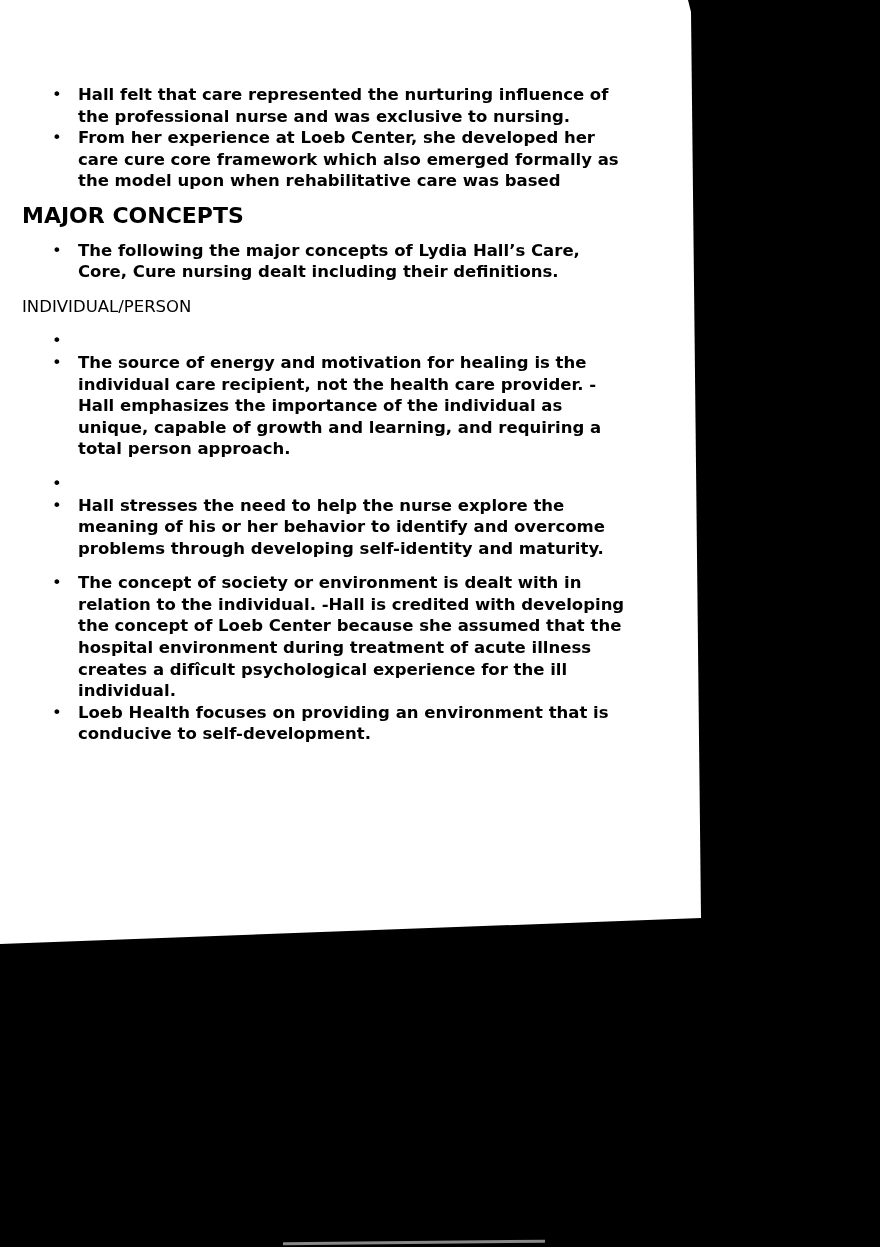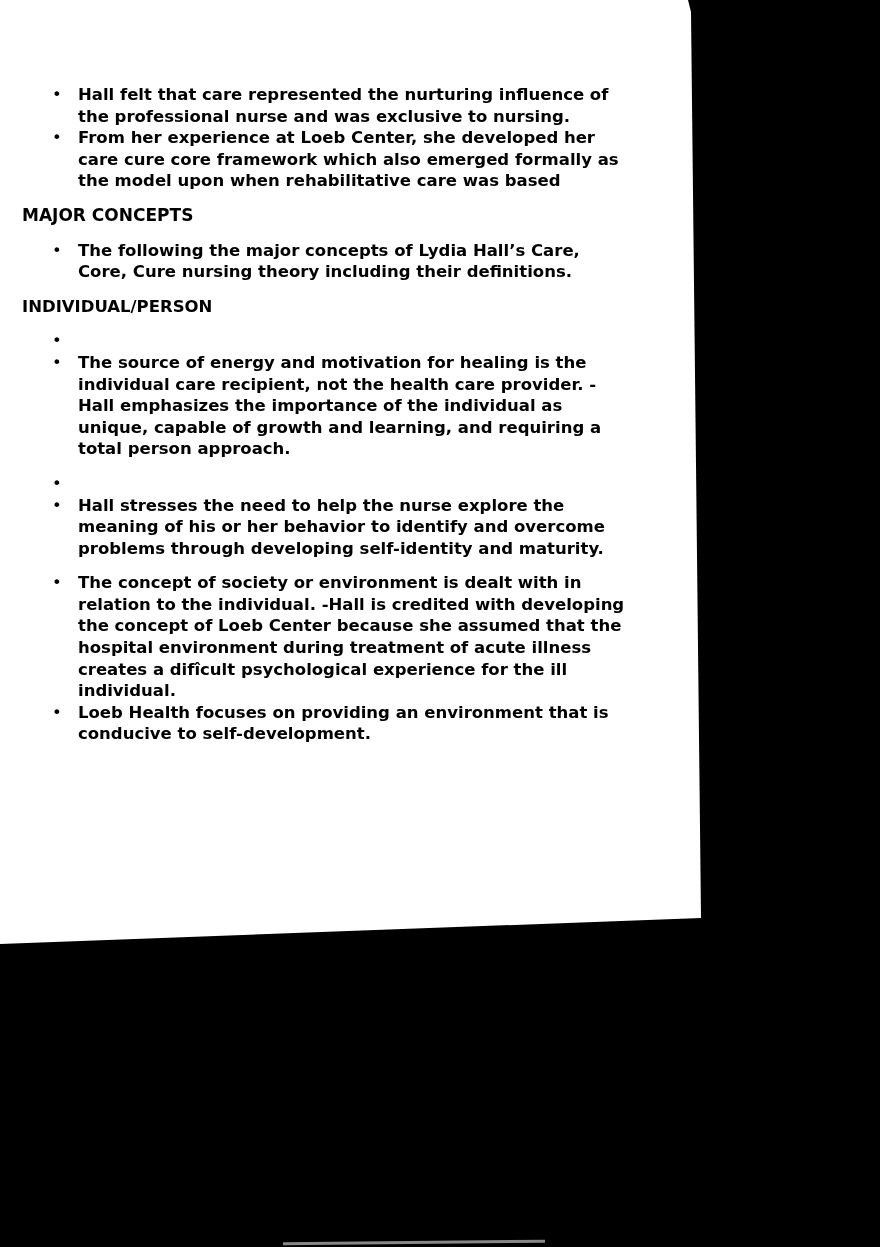--- a/index.html
+++ b/index.html
@@ -20,25 +20,25 @@
     position: absolute;
     top: 84px; left: 22px;
     width: 636px;
     color: #000;
     font-size: 16.5px;
     line-height: 21.6px;
   }
   .block { margin: 0 0 13px 0; }
   .heading {
     font-weight: bold;
-    font-size: 17px;
+    font-size: 22px;
     margin: 0 0 13px 0;
   }
   .subheading {
-    font-weight: bold;
+    font-weight: normal;
     font-size: 16.5px;
     margin: 0 0 13px 0;
   }
   .bullets { margin: 0 0 13px 0; padding: 0; }
   .li { display: flex; align-items: flex-start; }
   .dot {
     flex: 0 0 26px;
     margin-left: 30px;
     text-align: left;
   }
@@ -66,21 +66,21 @@
         <span class="dot">•</span>
         <span class="txt">From her experience at Loeb Center, she developed her care cure core framework which also emerged formally as the model upon when rehabilitative care was based</span>
       </div>
     </div>
 
     <div class="heading block">MAJOR CONCEPTS</div>
 
     <div class="bullets block">
       <div class="li">
         <span class="dot">•</span>
-        <span class="txt">The following the major concepts of Lydia Hall’s Care, Core, Cure nursing theory including their definitions.</span>
+        <span class="txt">The following the major concepts of Lydia Hall’s Care, Core, Cure nursing dealt including their definitions.</span>
       </div>
     </div>
 
     <div class="subheading block">INDIVIDUAL/PERSON</div>
 
     <div class="bullets block">
       <div class="li">
         <span class="dot">•</span>
       </div>
       <div class="li">

